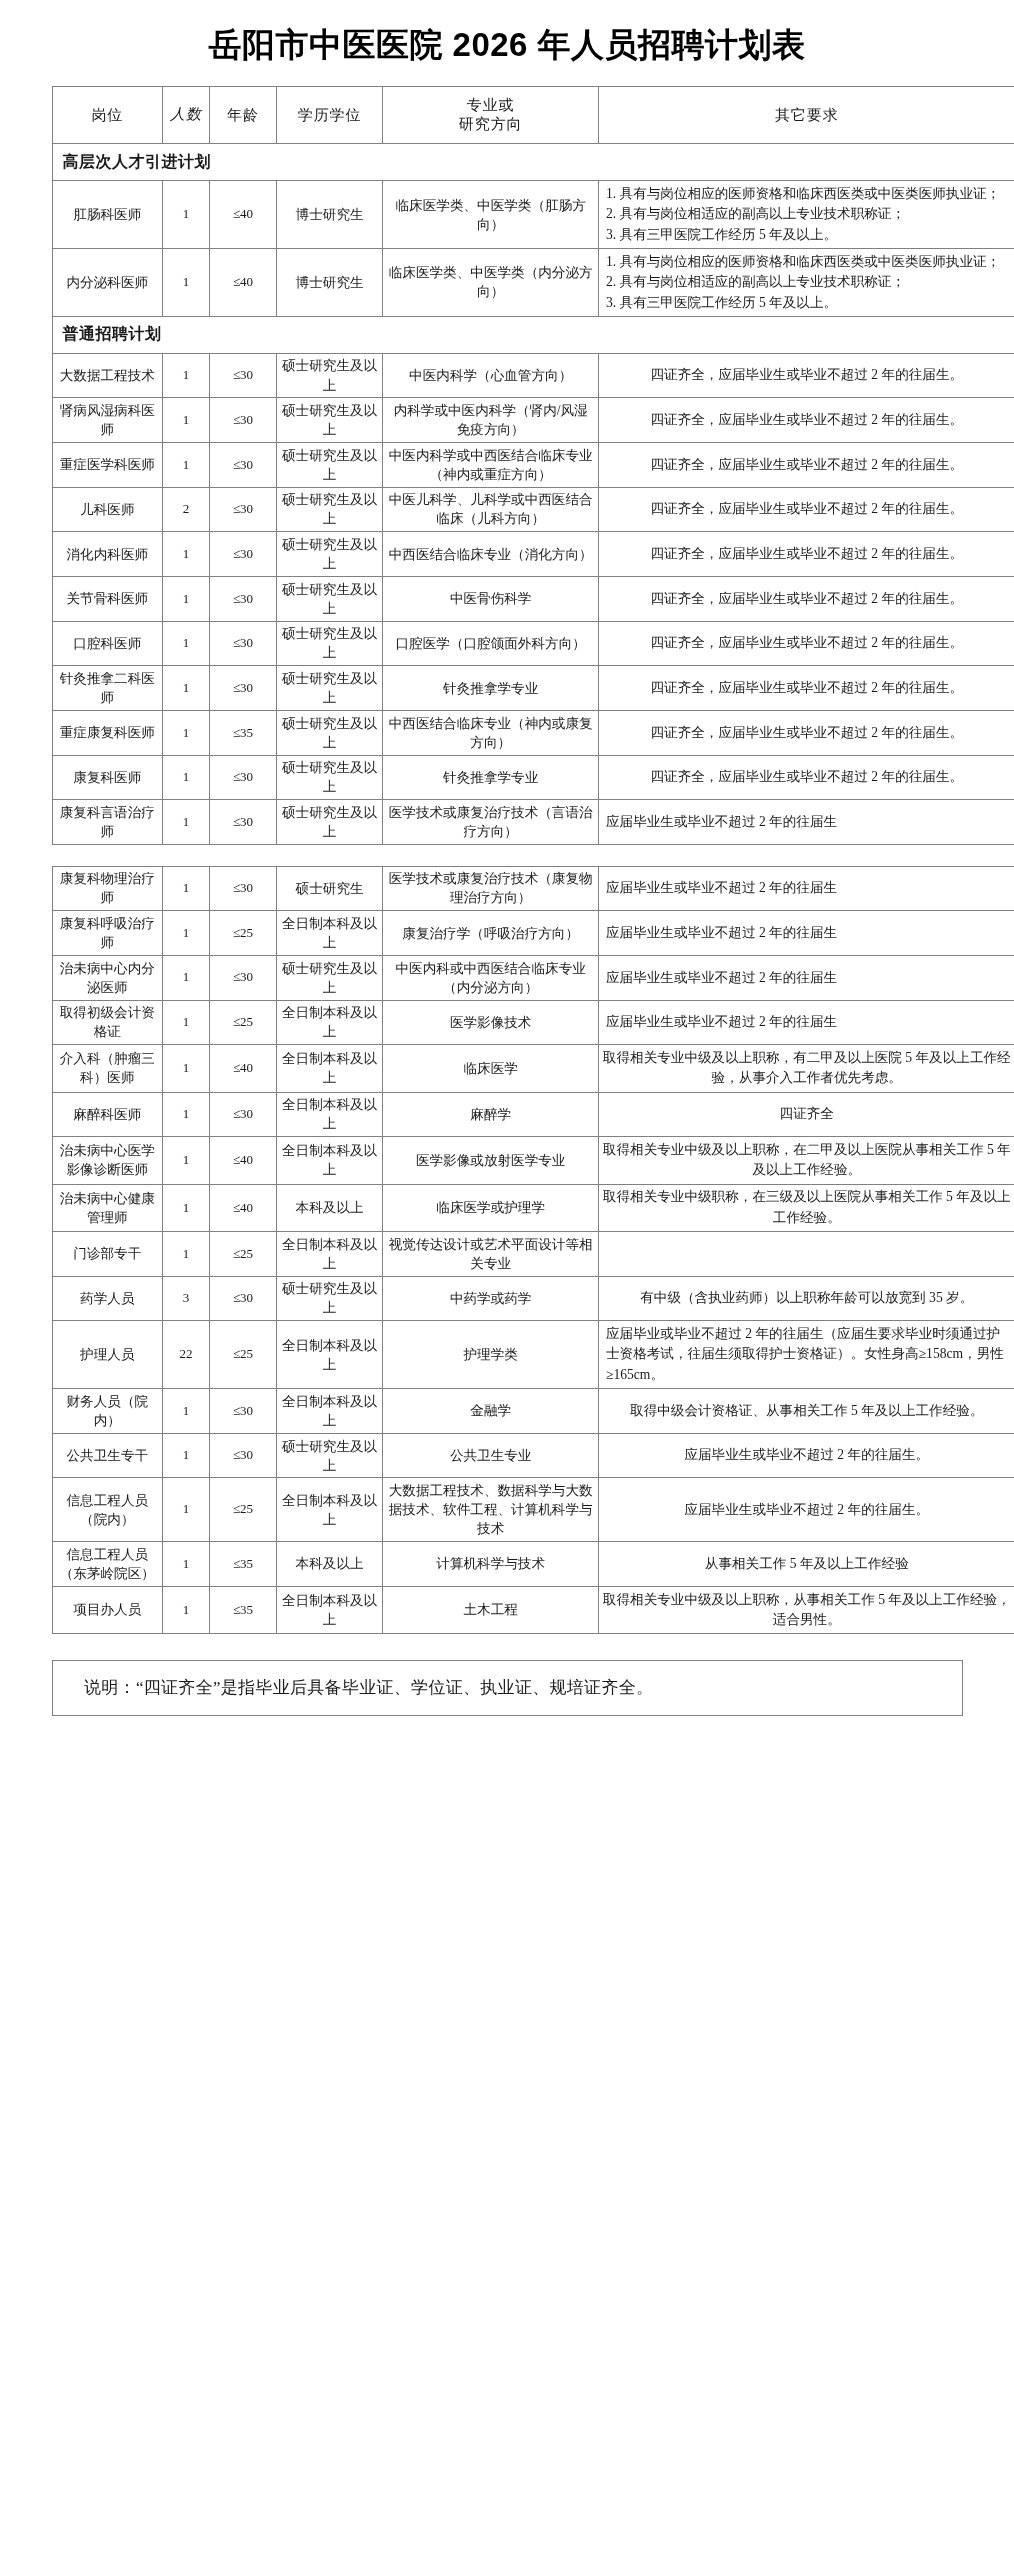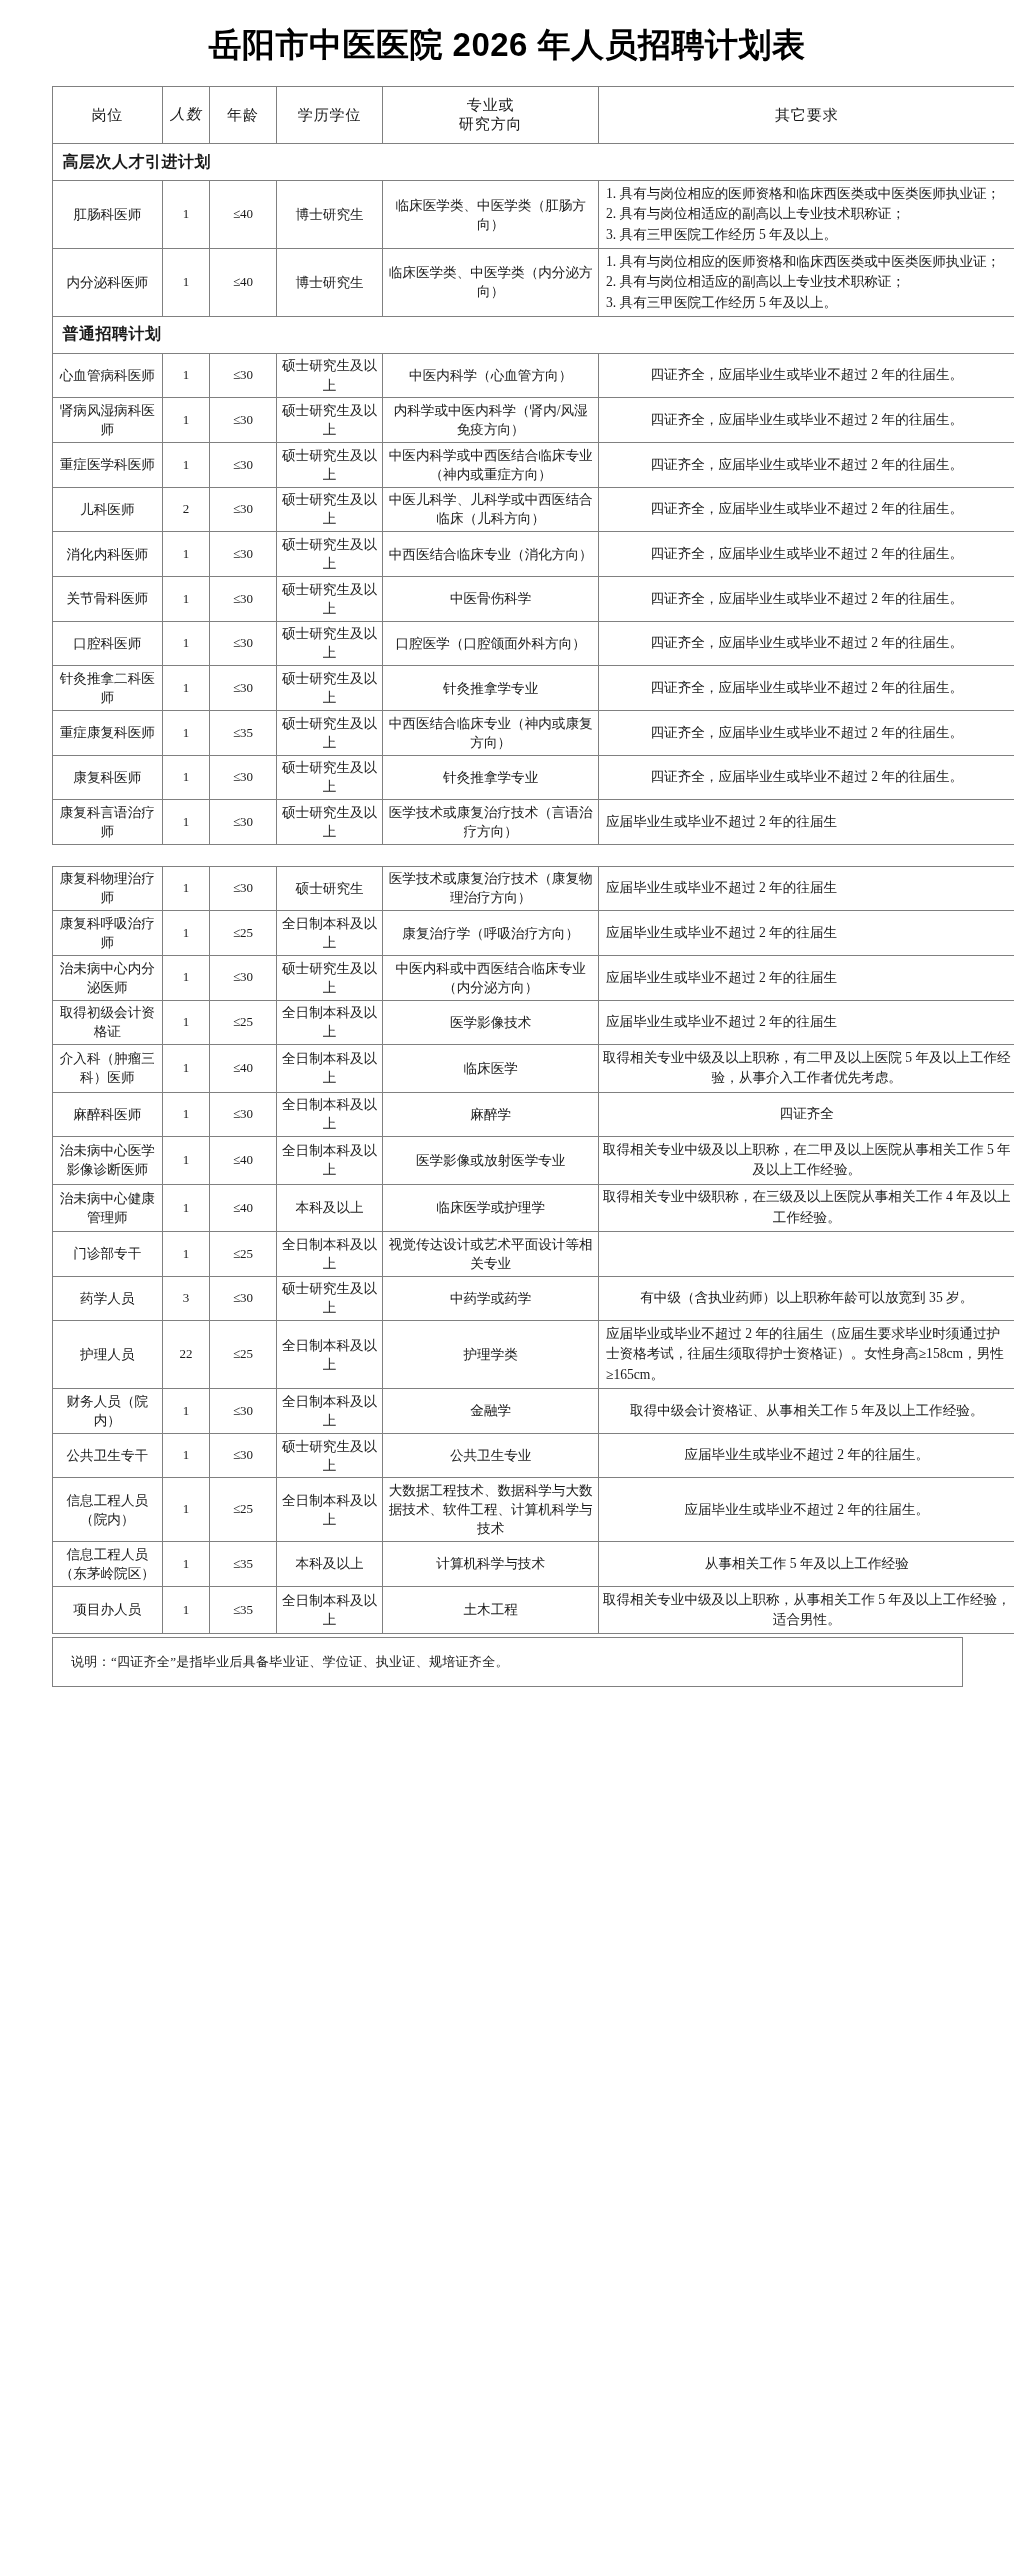--- a/index.html
+++ b/index.html
@@ -82,24 +82,24 @@
   }
   td.other.left {
     text-align: left;
     padding-left: 7px;
   }
   td.num, td.age { font-size: 13px; }
   .note-box {
     width: 911px;
     box-sizing: border-box;
     border: 0.9px solid #808080;
-    margin-top: 3px;
+    margin-top: 26px;
     margin-bottom: 22.5px;
-    padding: 14px 18px;
-    font-size: 13px;
+    padding: 14px 31px;
+    font-size: 17px;
     line-height: 1.5;
     letter-spacing: 0.3px;
     color: #1a1a1a;
   }
 </style>
 </head>
 <body>
 
 <div class="page">
 
@@ -146,21 +146,21 @@
           <td class="other left">
             <div>1. 具有与岗位相应的医师资格和临床西医类或中医类医师执业证；</div>
             <div>2. 具有与岗位相适应的副高以上专业技术职称证；</div>
             <div>3. 具有三甲医院工作经历 5 年及以上。</div>
           </td>
         </tr>
         <tr class="section-row">
           <td colspan="6">普通招聘计划</td>
         </tr>
         <tr>
-          <td class="post">心血管病科医师</td>
+          <td class="post">大数据工程技术</td>
           <td class="num">1</td>
           <td class="age">≤30</td>
           <td class="edu">硕士研究生及以上</td>
           <td class="major">中医内科学（心血管方向）</td>
           <td class="other">四证齐全，应届毕业生或毕业不超过 2 年的往届生。</td>
         </tr>
         <tr>
           <td class="post">肾病风湿病科医师</td>
           <td class="num">1</td>
           <td class="age">≤30</td>
@@ -298,21 +298,21 @@
           <td class="edu">全日制本科及以上</td>
           <td class="major">医学影像或放射医学专业</td>
           <td class="other">取得相关专业中级及以上职称，在二甲及以上医院从事相关工作 5 年及以上工作经验。</td>
         </tr>
         <tr>
           <td class="post">治未病中心健康管理师</td>
           <td class="num">1</td>
           <td class="age">≤40</td>
           <td class="edu">本科及以上</td>
           <td class="major">临床医学或护理学</td>
-          <td class="other">取得相关专业中级职称，在三级及以上医院从事相关工作 4 年及以上工作经验。</td>
+          <td class="other">取得相关专业中级职称，在三级及以上医院从事相关工作 5 年及以上工作经验。</td>
         </tr>
         <tr>
           <td class="post">门诊部专干</td>
           <td class="num">1</td>
           <td class="age">≤25</td>
           <td class="edu">全日制本科及以上</td>
           <td class="major">视觉传达设计或艺术平面设计等相关专业</td>
           <td class="other"></td>
         </tr>
         <tr>

